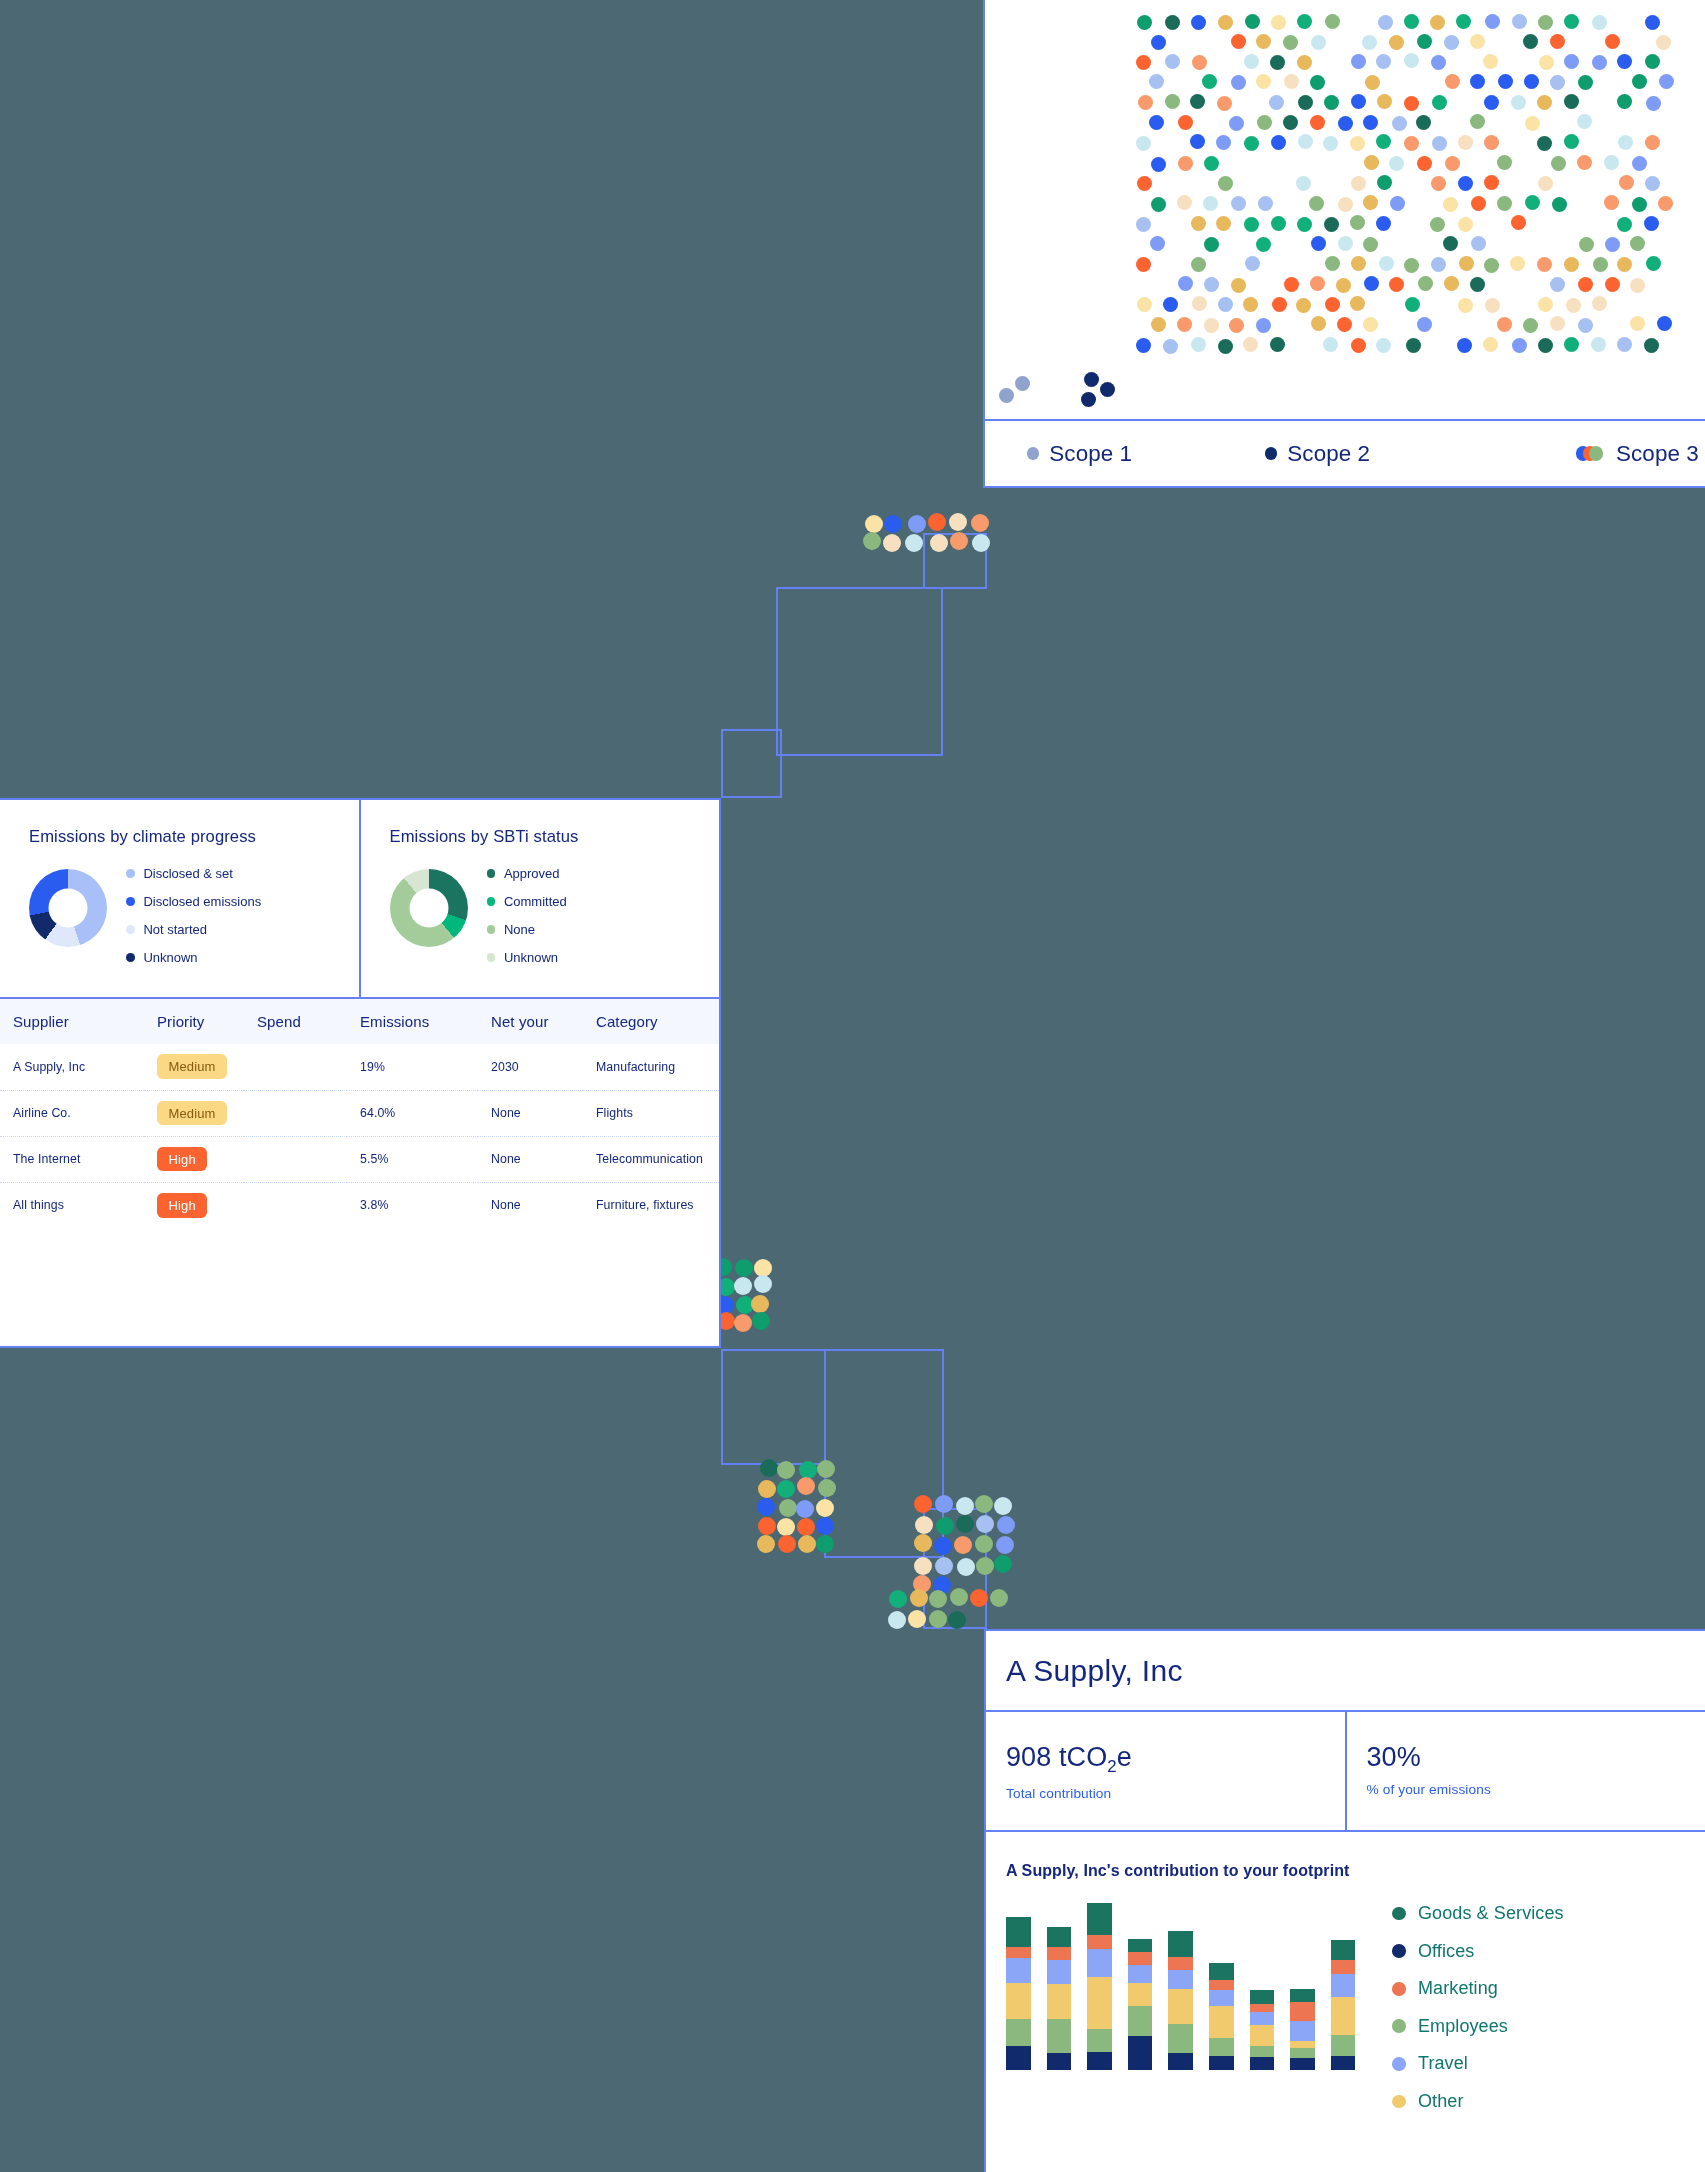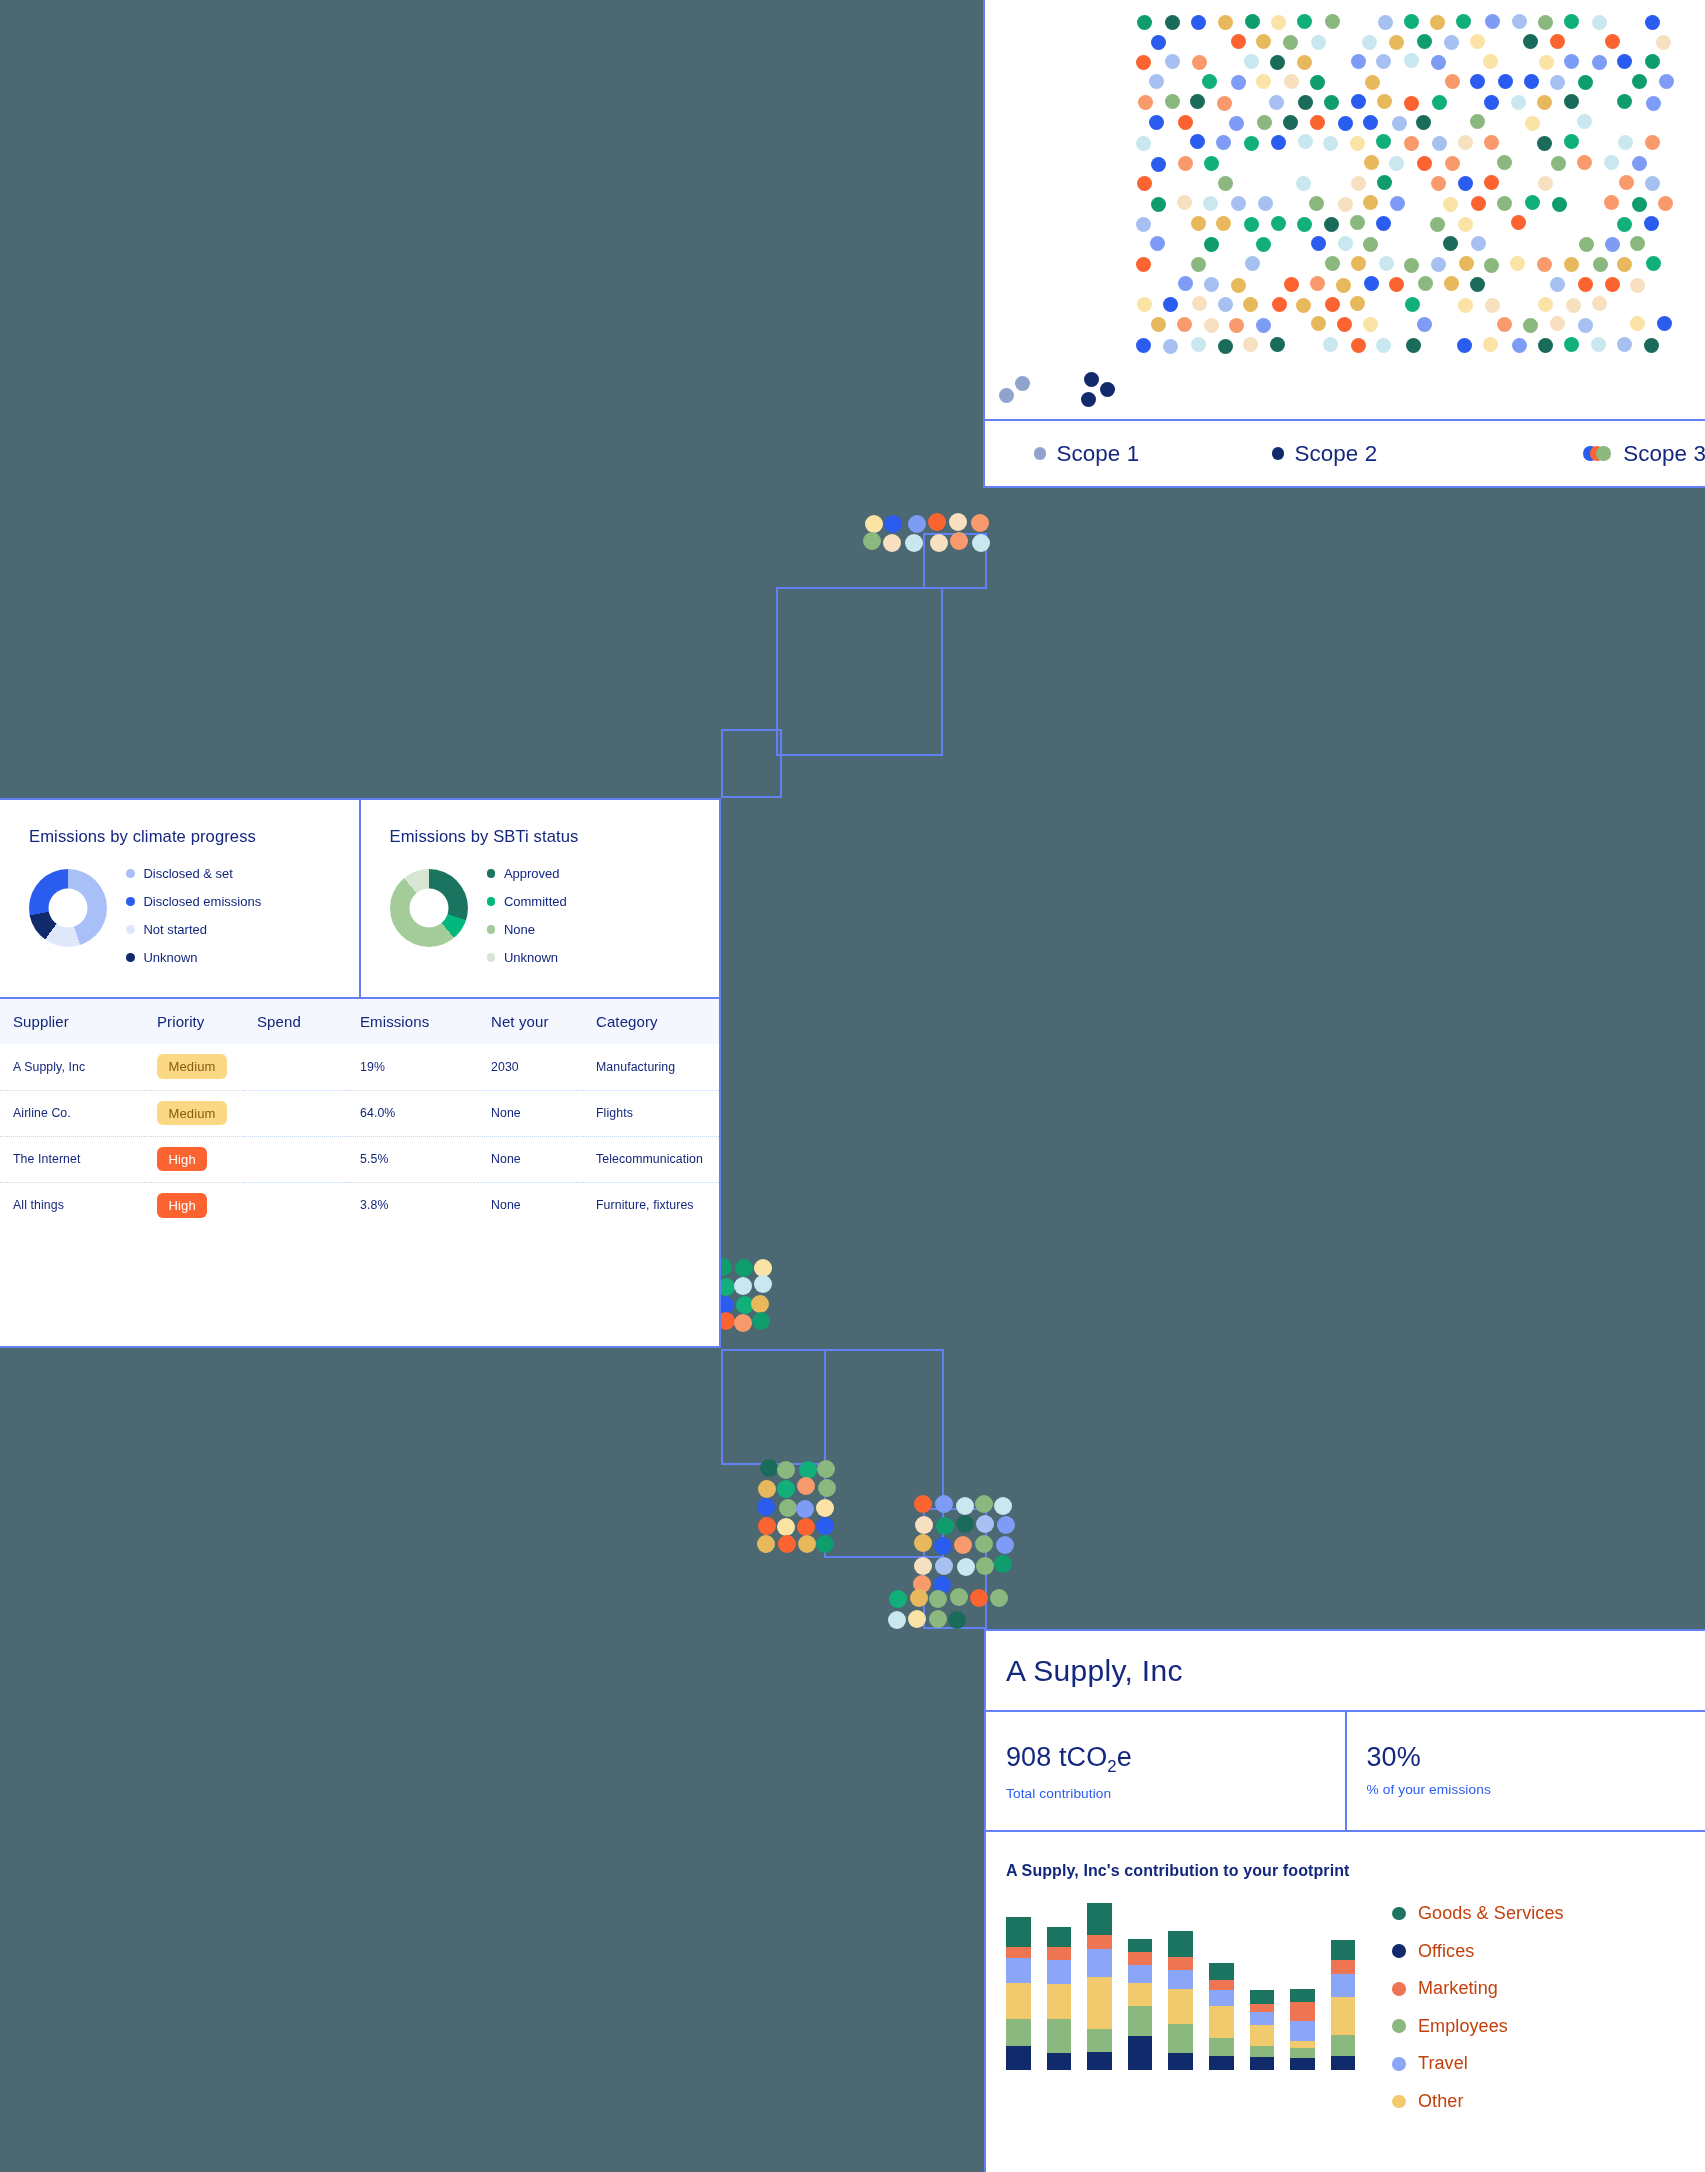--- a/index.html
+++ b/index.html
@@ -24,21 +24,21 @@
   }
 
   
   #scope-card { left: 983px; top: 0px; width: 723px; height: 488px; border-top: none; border-right: none; }
   #dot-matrix { position: absolute; left: 152px; top: 14.4px; width: 534px; height: 347px; }
   .dot { position: absolute; border-radius: 50%; }
   #scope12 { position: absolute; left: 14.4px; top: 372px; width: 217px; height: 87px; }
   #scope-legend {
     position: absolute; left: 0; bottom: 0; width: 100%; height: 67px;
     border-top: 2.2px solid #6480F5;
-    display: flex; align-items: center; justify-content: flex-end;
+    display: flex; align-items: center;
   }
   .scope-item { display: flex; align-items: center; gap: 10px; }
   .scope-item:nth-child(1) { margin-left: 42px; width: 238px; }
   .scope-item:nth-child(2) { width: 311px; }
   .scope-item:nth-child(3) { }
   .scope-label { font-size: 22.4px; color: #14277E; letter-spacing: 0.1px; }
   .sw { width: 12.3px; height: 12.3px; border-radius: 50%; display:inline-block; }
   .tri { position: relative; width: 30px; height: 14.4px; }
   .tri span { position: absolute; top: 0; width: 14.4px; height: 14.4px; border-radius: 50%; }
 
@@ -110,21 +110,21 @@
     display:flex; align-items: flex-end; gap: 16px; height: 166px;
   }
   .bar { width: 24.6px; display:flex; flex-direction:column; justify-content:flex-end; }
   .seg { width:100%; }
   #bar-legend {
     position:absolute; left: 406px; top: 71px;
     display:flex; flex-direction:column; gap: 16.6px;
   }
   .bl-item { display:flex; align-items:center; gap: 12.3px; }
   .bl-dot { width: 13.7px; height: 13.7px; border-radius: 50%; flex:0 0 auto; }
-  .bl-text { font-size: 18px; color:#c2410c; letter-spacing:0.1px; }
+  .bl-text { font-size: 18px; color:#0f766e; letter-spacing:0.1px; }
 
   
   .cluster { position:absolute; }
 </style>
 </head>
 <body>
 
 <div id="stage">
 
   <div class="wire" style="left:776px; top:587px; width:167px; height:169px;"></div>

